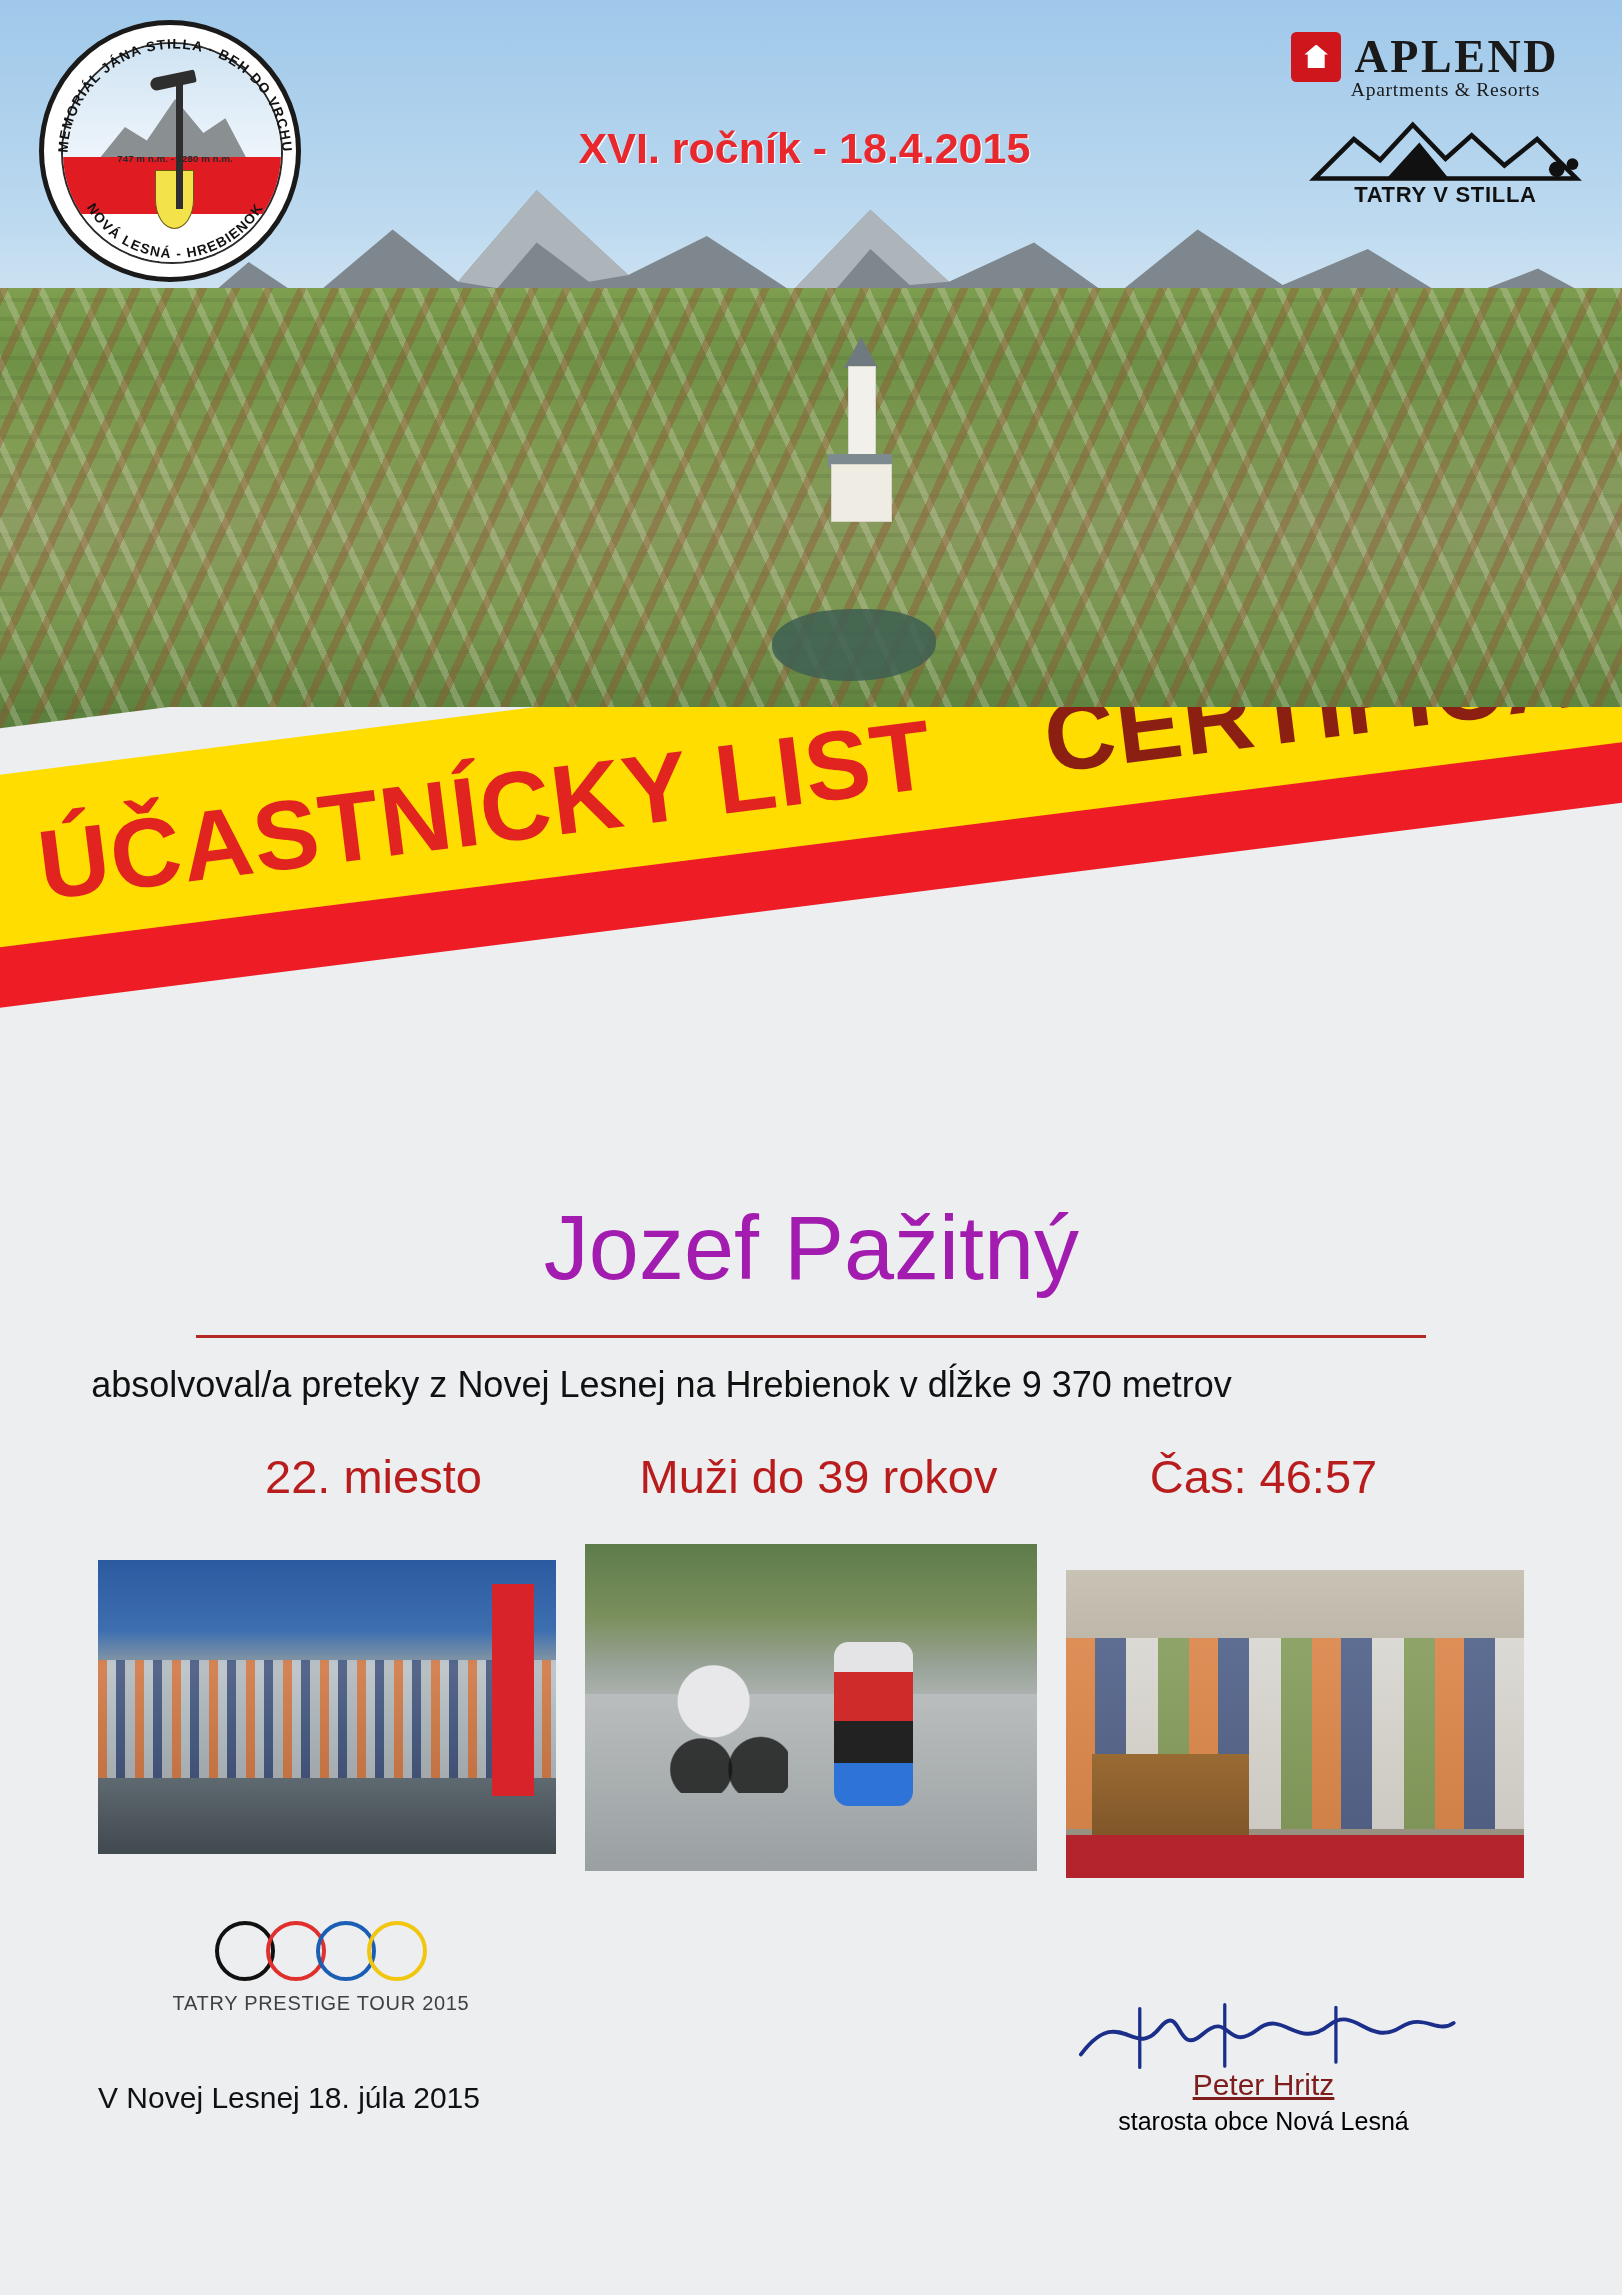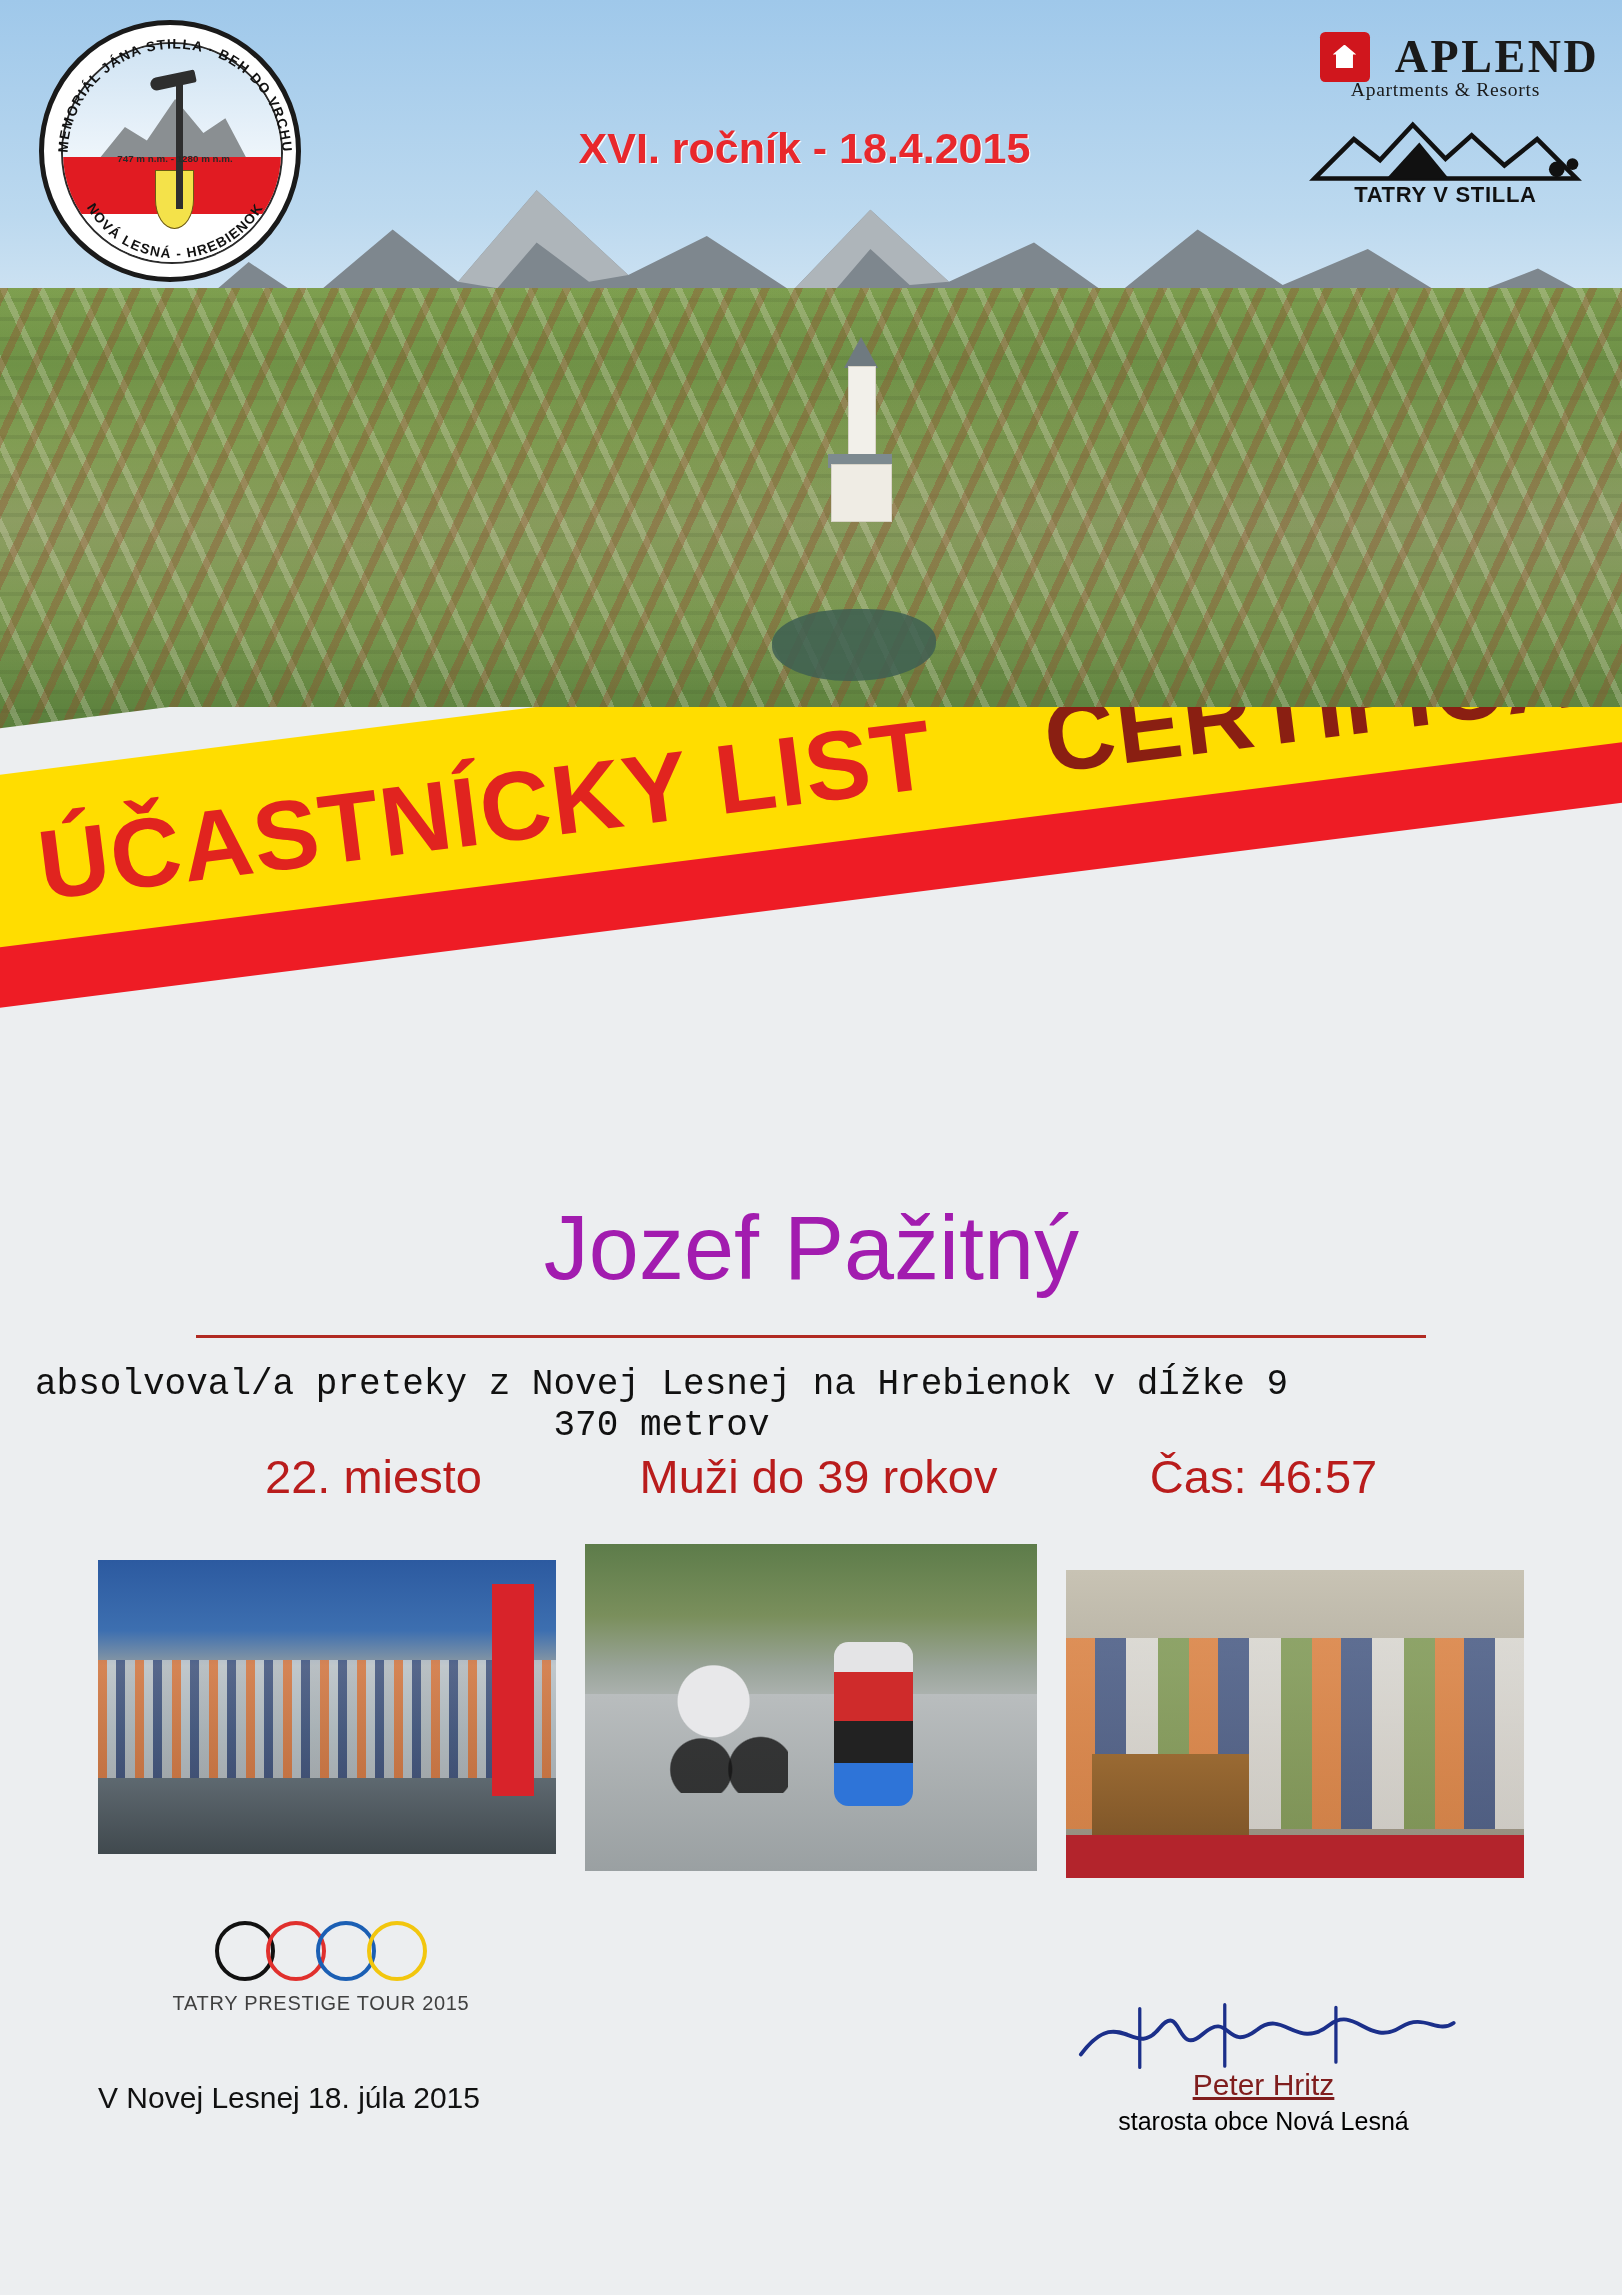--- a/index.html
+++ b/index.html
@@ -216,22 +216,22 @@
   .sponsor {
     position: absolute;
     right: 23.6px;
     top: 30px;
     width: 308px;
     text-align: center;
   }
   .aplend-row {
     display: flex;
     align-items: center;
-    justify-content: flex-end;
-    gap: 25px;
+    justify-content: flex-start;
+    gap: 13px;
   }
   .aplend-mark {
     width: 50px;
     height: 50px;
     background: #d0161d;
     border-radius: 5.2px;
     position: relative;
   }
   .aplend-mark:after {
     content: "";
@@ -342,21 +342,20 @@
     background: #b12a22;
   }
   .description {
     position: absolute;
     left: 0;
     top: 1364px;
     width: 1323px;
     text-align: center;
     font-size: 36px;
     color: #111;
-    font-family: Liberation Mono, monospace;
   }
   .result-row {
     position: absolute;
     left: 151px;
     top: 1449px;
     width: 1335px;
     display: flex;
     justify-content: space-between;
     align-items: baseline;
     font-size: 47px;

